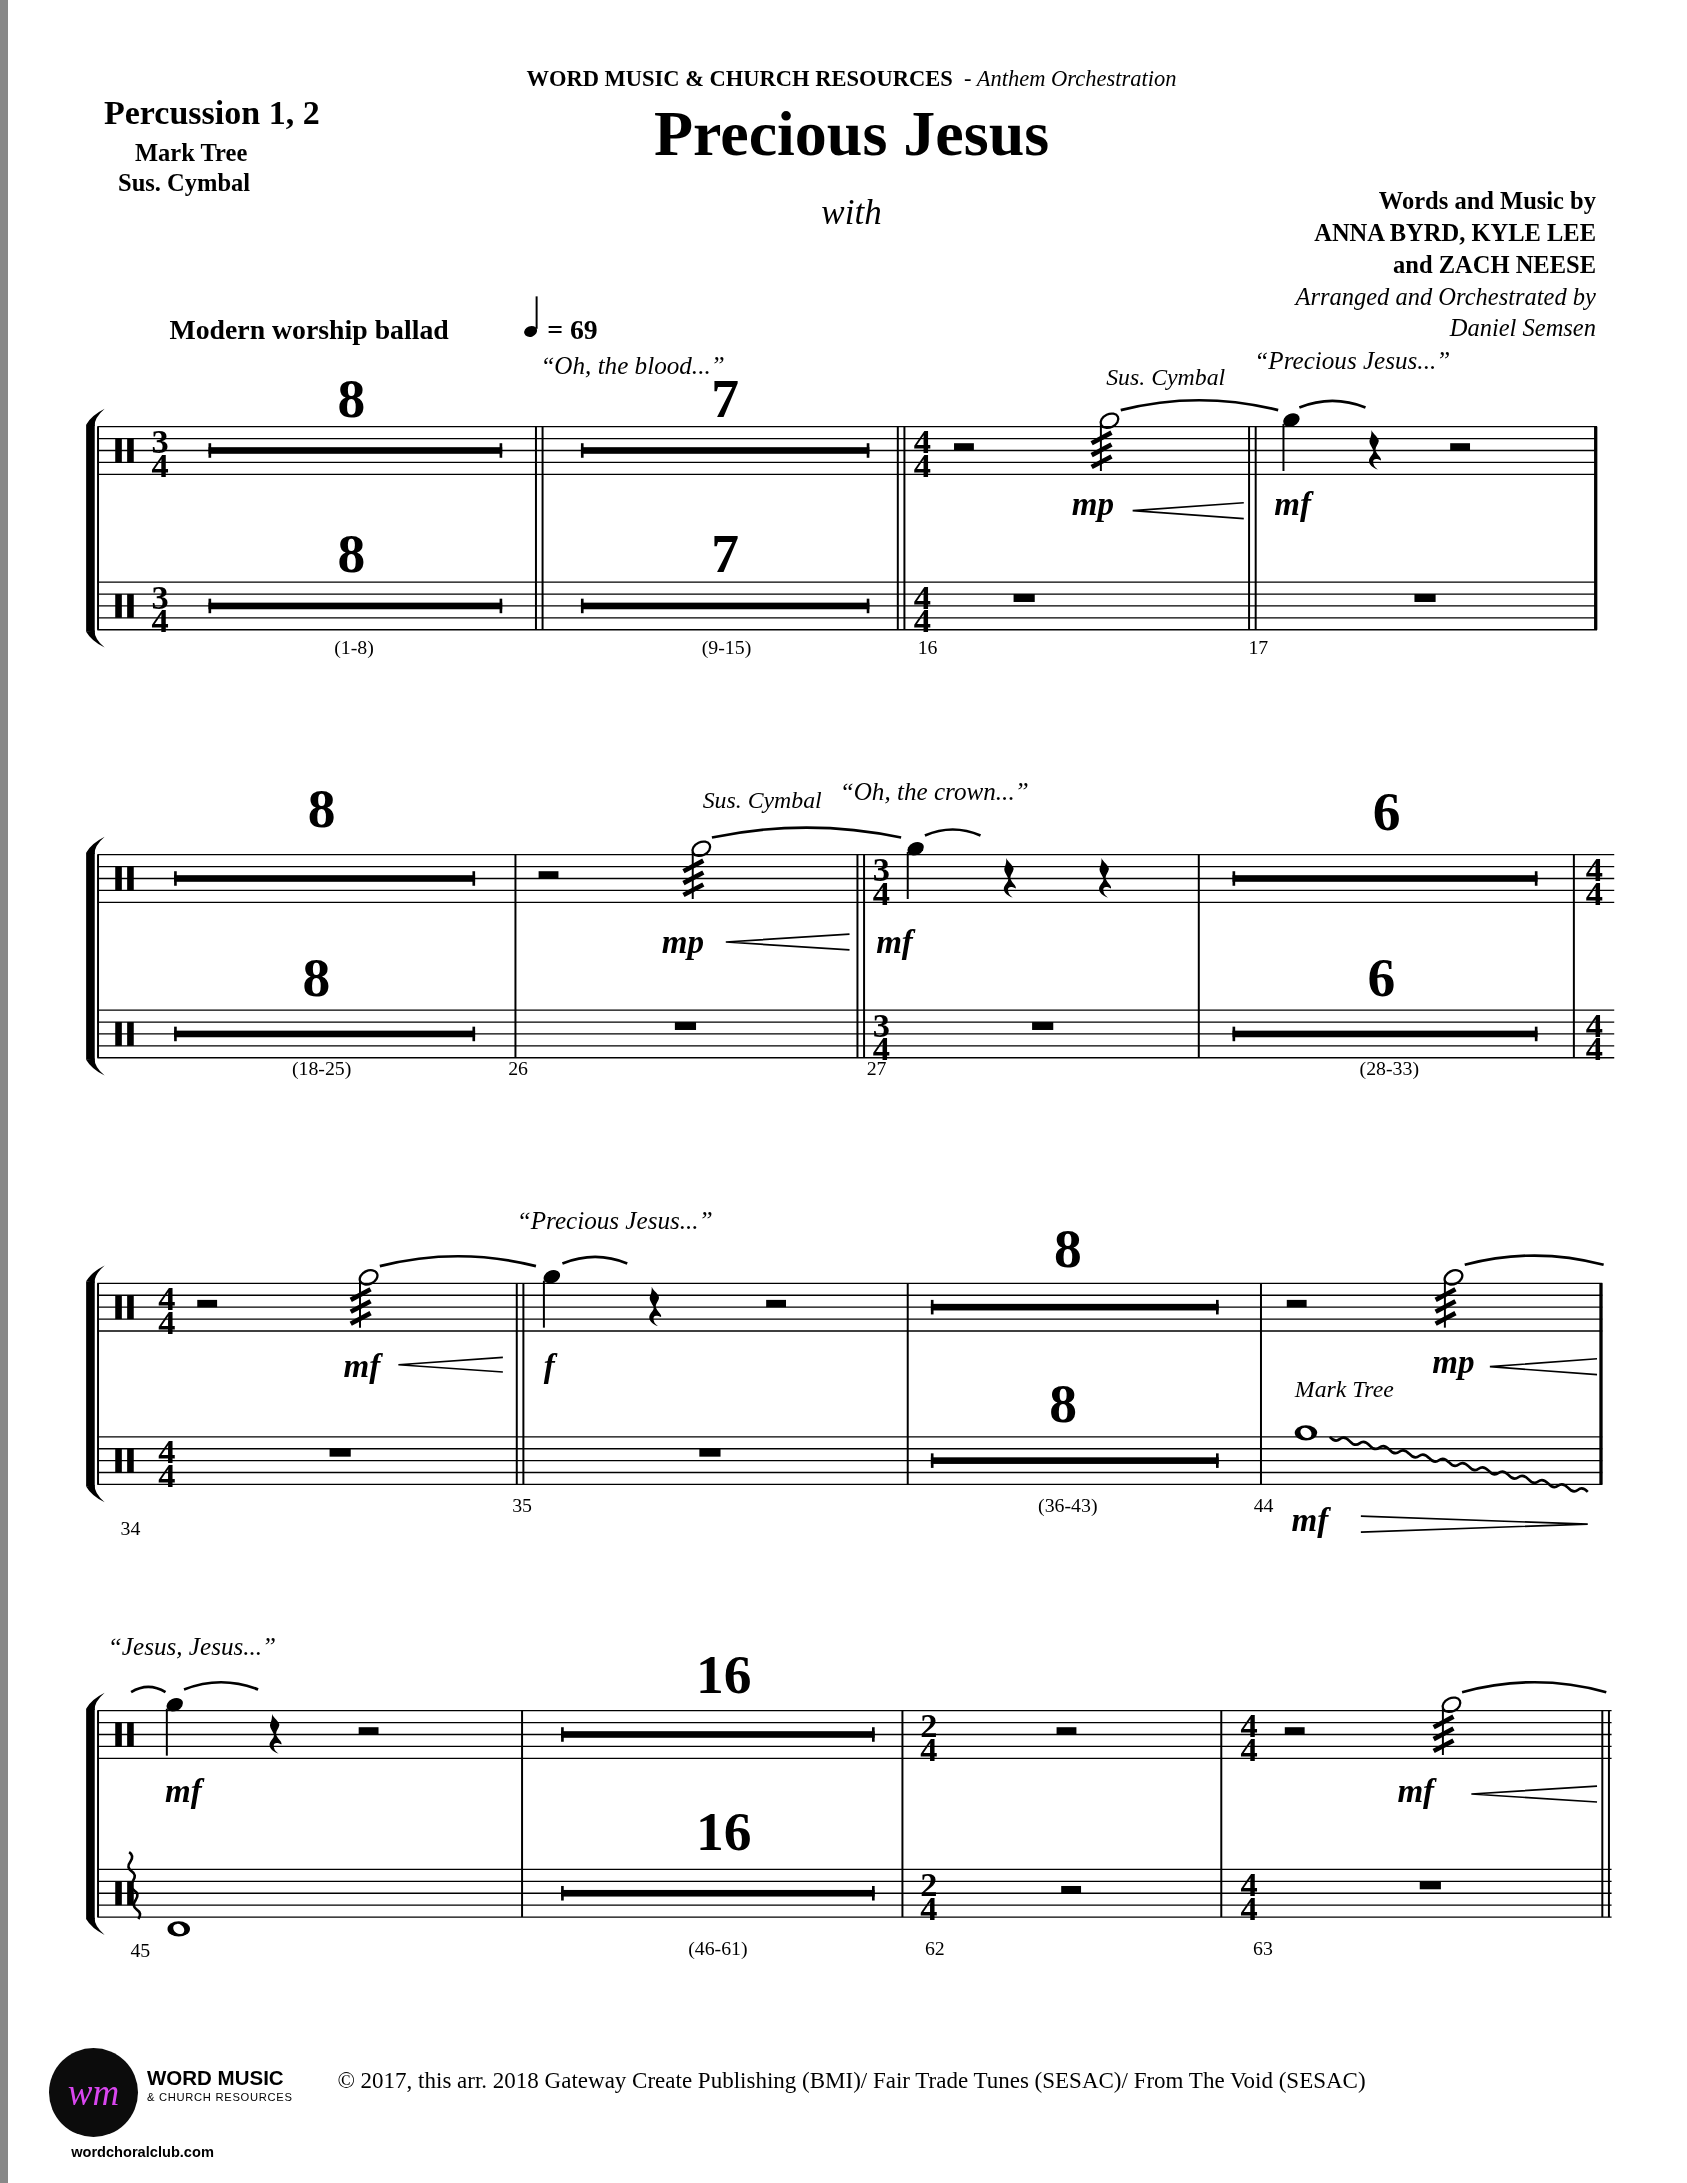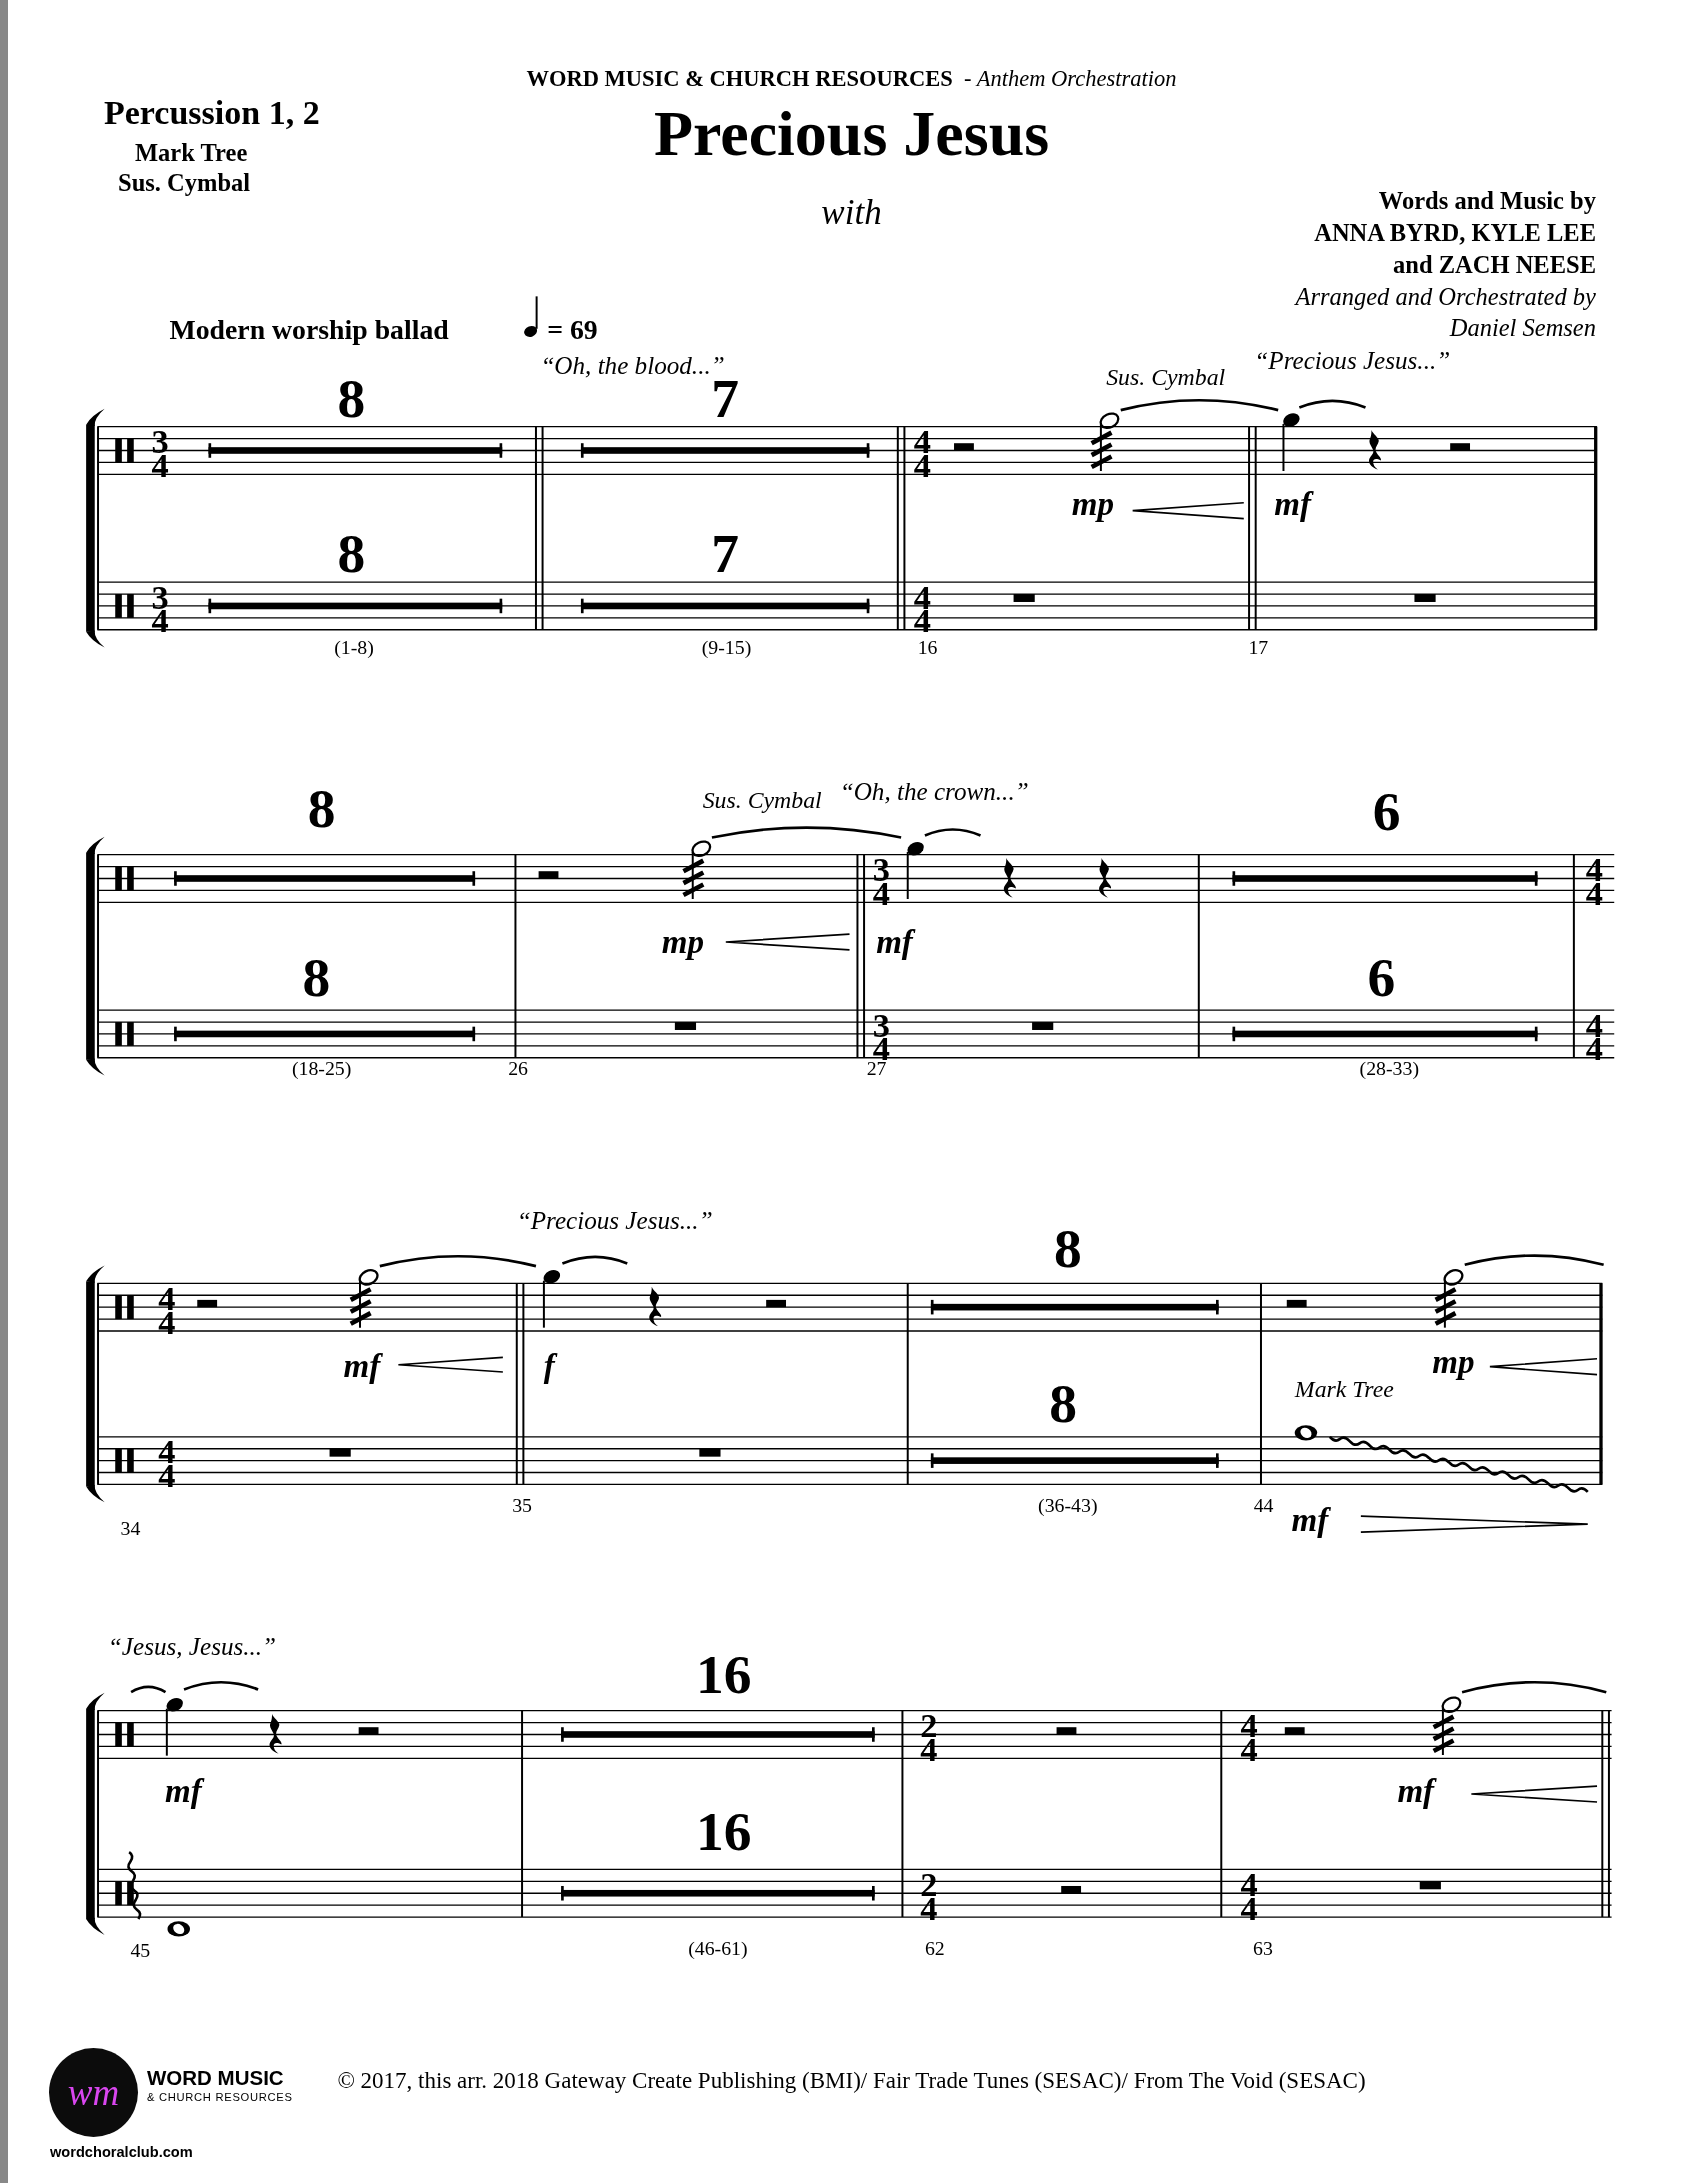--- a/index.html
+++ b/index.html
@@ -31,21 +31,21 @@
   .blw{stroke:#000;stroke-width:7;}
   .tie{stroke:#000;stroke-width:4;fill:none;}
   .hp{stroke:#000;stroke-width:2.5;}
   .wavy{stroke:#000;stroke-width:4;fill:none;}
   .foot-copy{left:0;width:1687px;text-align:center;font-size:23px;line-height:1.55;}
   .logo-circle{left:41px;top:2048px;width:89px;height:89px;border-radius:50%;background:#0c0c0c;
                display:flex;align-items:center;justify-content:center;}
   .logo-wm{color:#d946ef;font-style:italic;font-size:37px;font-family:"Liberation Serif",serif;}
   .logo-name{left:139px;top:2066px;font-family:"Liberation Sans",sans-serif;font-weight:bold;font-size:20.5px;}
   .logo-sub{left:139px;top:2091px;font-family:"Liberation Sans",sans-serif;font-size:11.2px;letter-spacing:0.7px;}
-  .logo-site{left:42px;top:2144px;width:185px;text-align:left;font-family:"Liberation Sans",sans-serif;font-weight:bold;font-size:14.6px;}
+  .logo-site{left:42px;top:2144px;width:185px;text-align:center;font-family:"Liberation Sans",sans-serif;font-weight:bold;font-size:14.6px;}
 </style>
 </head>
 <body>
 
 <div class="page">
 
   <div class="abs ctr hdr-pub"><span class="b">WORD MUSIC &amp; CHURCH RESOURCES</span>&nbsp; <span class="i">- Anthem Orchestration</span></div>
   <div class="abs instr">Percussion 1, 2</div>
   <div class="abs instr-sub1">Mark Tree</div>
   <div class="abs instr-sub2">Sus. Cymbal</div>

